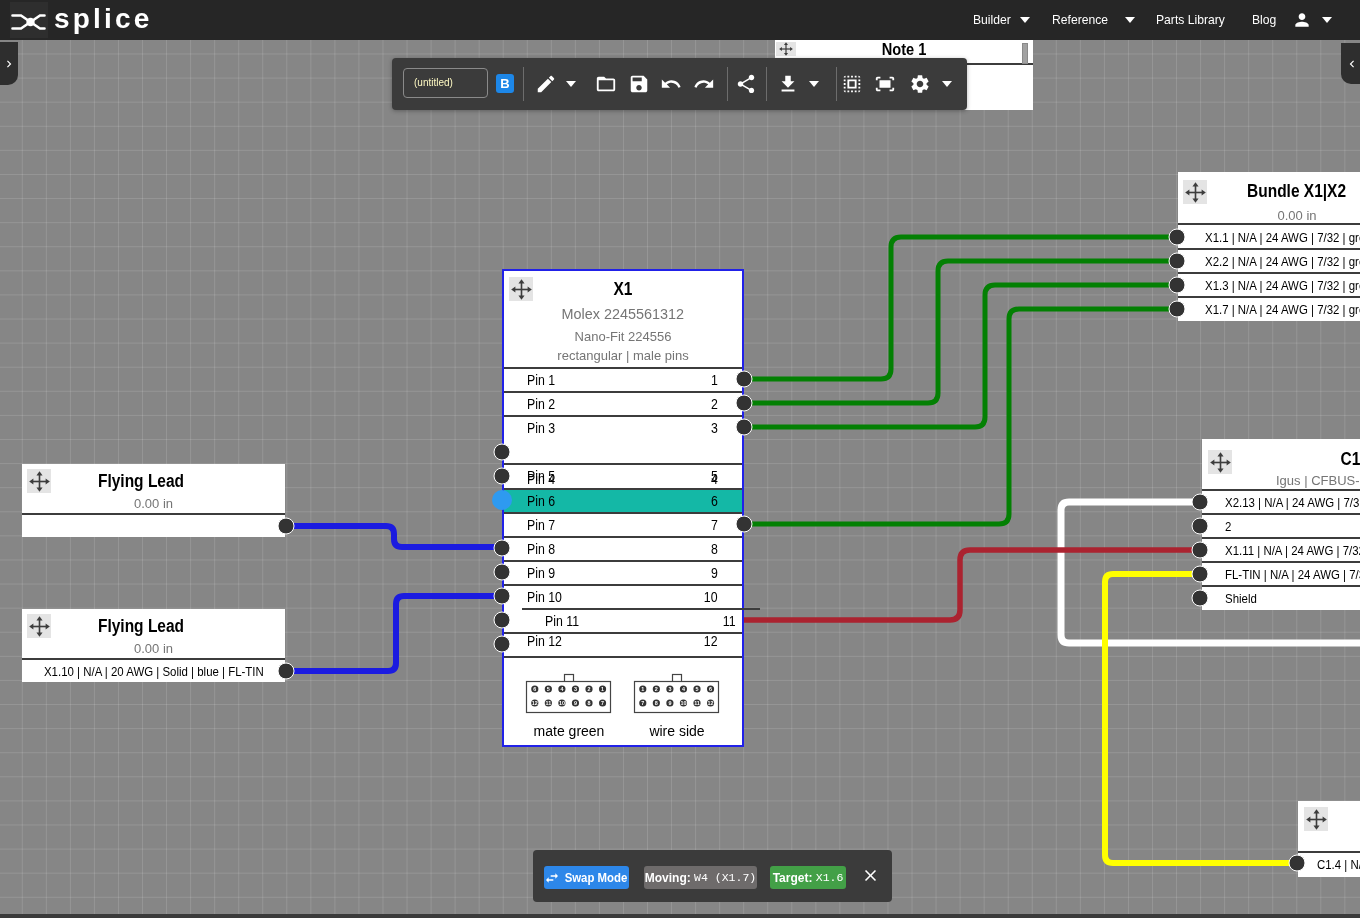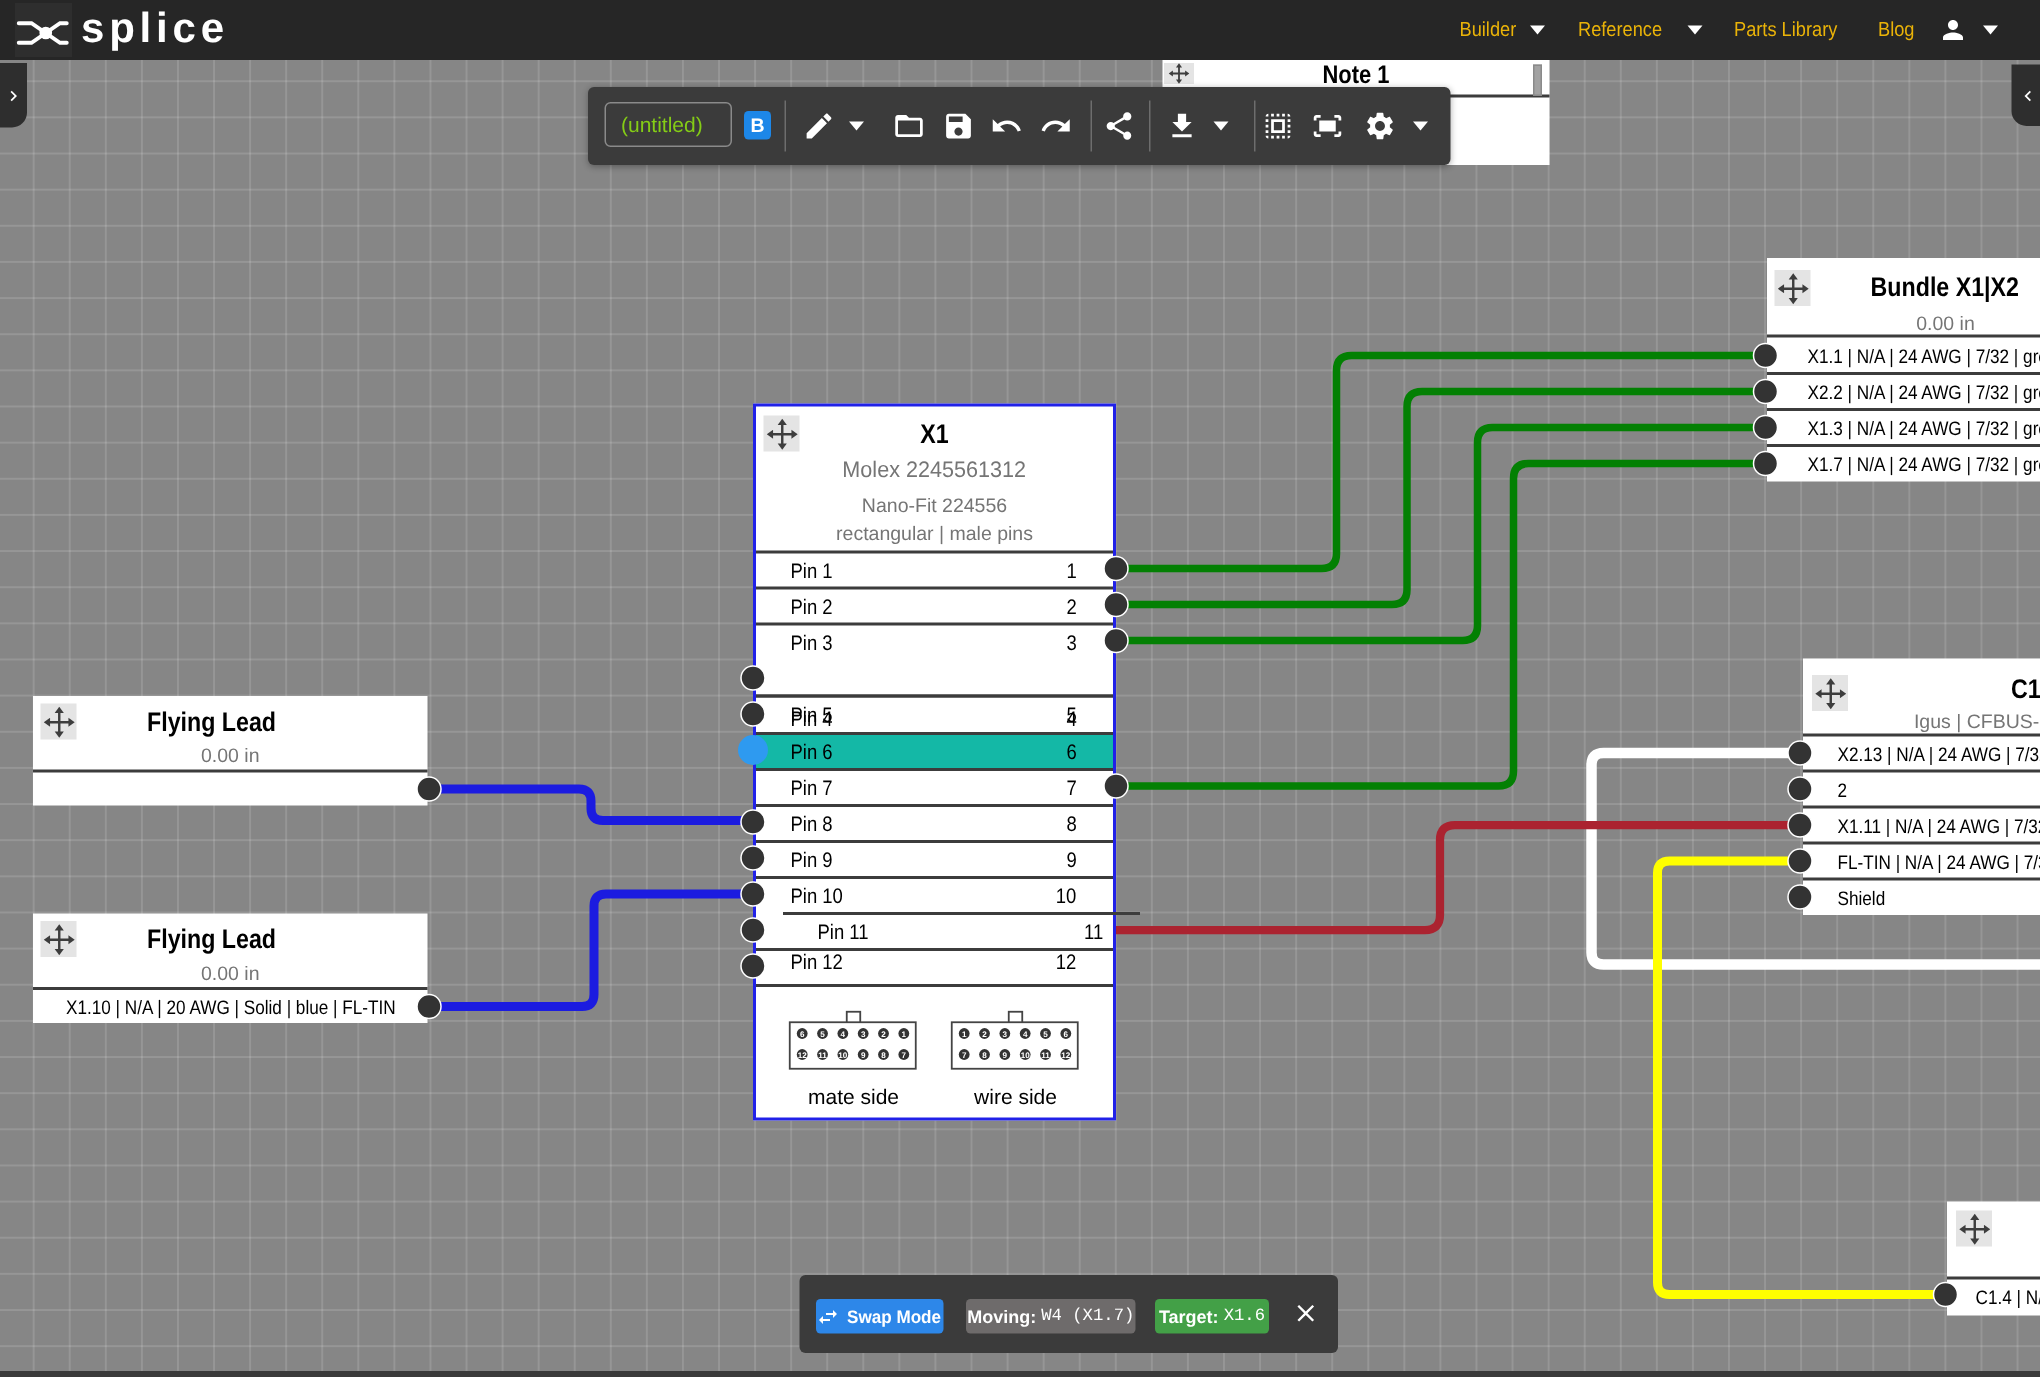--- a/index.html
+++ b/index.html
@@ -13,21 +13,21 @@
     background-image:
       linear-gradient(to right, rgba(255,255,255,0.13) 1px, transparent 1px),
       linear-gradient(to bottom, rgba(255,255,255,0.13) 1px, transparent 1px);
     background-size:24.05px 24.1px;
     background-position:21.8px 13.5px;
   }
   
   #nav { position:absolute; left:0; top:0; width:1360px; height:40px; background:#262626; z-index:20; }
   #logo-box { position:absolute; left:10px; top:2px; width:38px; height:36px; background:#2e2e2e; }
   #logo-text { position:absolute; left:54px; top:3px; font-size:28px; font-weight:bold; color:#fff; letter-spacing:3.2px; }
-  .navitem { position:absolute; top:0; height:40px; line-height:40px; color:#eab308; font-size:13.5px; }
+  .navitem { position:absolute; top:0; height:40px; line-height:40px; color:#ffffff; font-size:13.5px; }
   .navcaret { position:absolute; top:17px; width:0; height:0; border-left:5px solid transparent; border-right:5px solid transparent; border-top:6px solid #fff; }
   
   #footer { position:absolute; left:0; top:914px; width:1360px; height:4px; background:#3a3a3a; z-index:20; }
   
   .sidetab { position:absolute; background:#2e2e2e; z-index:15; color:#fff; }
   
   .panel { position:absolute; background:#fff; z-index:3; }
   .ptitle { position:absolute; width:100%; text-align:center; font-weight:bold; font-size:18px; color:#000; }
   .psub { position:absolute; width:100%; text-align:center; color:#757575; }
   .moveicon { position:absolute; width:24px; height:24px; background:#e4e4e4; z-index:4; display:flex; align-items:center; justify-content:center; }
@@ -192,21 +192,21 @@
         <text x="173" y="19">5</text>
         <text x="186.55" y="19">6</text>
         <text x="118.8" y="33">7</text>
         <text x="132.35" y="33">8</text>
         <text x="145.9" y="33">9</text>
         <text x="159.45" y="33">10</text>
         <text x="173" y="33">11</text>
         <text x="186.55" y="33">12</text>
       </g>
     </svg>
-    <div class="abs" style="left:17px; top:452px; width:96px; text-align:center; font-size:14px;">mate side</div>
+    <div class="abs" style="left:17px; top:452px; width:96px; text-align:center; font-size:14px;">mate green</div>
     <div class="abs" style="left:125px; top:452px; width:96px; text-align:center; font-size:14px;">wire side</div>
   </div>
 
   <div class="panel" style="left:22px; top:464px; width:263px; height:73px;">
     <div class="moveicon" style="left:5px; top:5px;">
       <svg width="21" height="21" viewBox="0 0 22 22">
         <g stroke="#3d3d3d" stroke-width="1.7">
           <line x1="11" y1="3.5" x2="11" y2="18.5"></line>
           <line x1="3.5" y1="11" x2="18.5" y2="11"></line>
         </g>
@@ -415,21 +415,21 @@
       <path d="M10 6L8.59 7.41 13.17 12l-4.58 4.59L10 18l6-6z"></path>
     </svg>
   </div>
   <div class="sidetab" style="left:1341px; top:43px; width:19px; height:41px; border-radius:0 0 0 10px;">
     <svg width="14" height="14" viewBox="0 0 24 24" fill="#fff" style="margin:14px 0 0 4px;">
       <path d="M15.41 7.41L14 6l-6 6 6 6 1.41-1.41L10.83 12z"></path>
     </svg>
   </div>
 
   <div id="toolbar">
-    <div class="abs" style="left:11px; top:10px; width:85px; height:30px; border:1px solid #8a8a8a; border-radius:4px; color:#84cc16; font-size:14px; line-height:28px; padding-left:10px;">(untitled)</div>
+    <div class="abs" style="left:11px; top:10px; width:85px; height:30px; border:1px solid #8a8a8a; border-radius:4px; color:#fef9c3; font-size:10px; line-height:28px; padding-left:10px;">(untitled)</div>
     <div class="abs" style="left:104px; top:16px; width:18px; height:19px; background:#1d87e8; border-radius:3px; color:#fff; font-weight:bold; font-size:13px; text-align:center; line-height:19px;">B</div>
     <div class="tsep" style="left:131px;"></div>
     <svg class="ticon" style="left:143px;" viewBox="0 0 24 24" fill="#fff">
       <path d="M3 17.25V21h3.75L17.81 9.94l-3.75-3.75L3 17.25zM20.71 7.04c.39-.39.39-1.02 0-1.41l-2.34-2.34c-.39-.39-1.02-.39-1.41 0l-1.83 1.83 3.75 3.75 1.83-1.83z"></path>
     </svg>
     <div class="tcaret" style="left:174px;"></div>
     <svg class="ticon" style="left:203px;" viewBox="0 0 24 24" fill="#fff">
       <path d="M20 6h-8l-2-2H4c-1.1 0-1.99.9-1.99 2L2 18c0 1.1.9 2 2 2h16c1.1 0 2-.9 2-2V8c0-1.1-.9-2-2-2zm0 12H4V8h16v10z"></path>
     </svg>
     <svg class="ticon" style="left:236px;" viewBox="0 0 24 24" fill="#fff">

